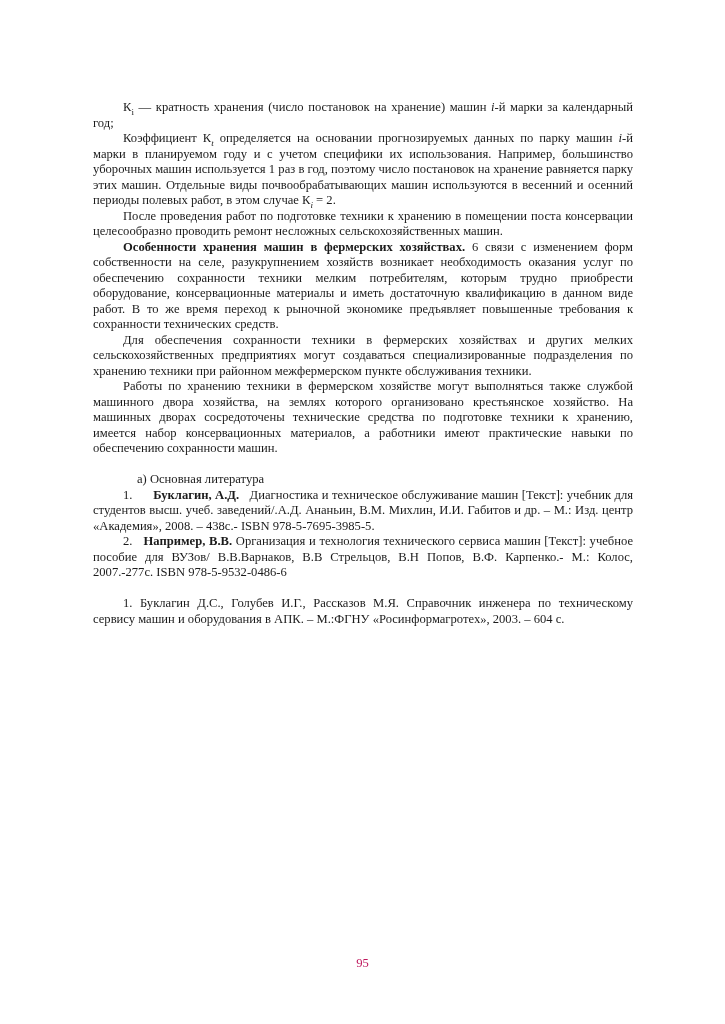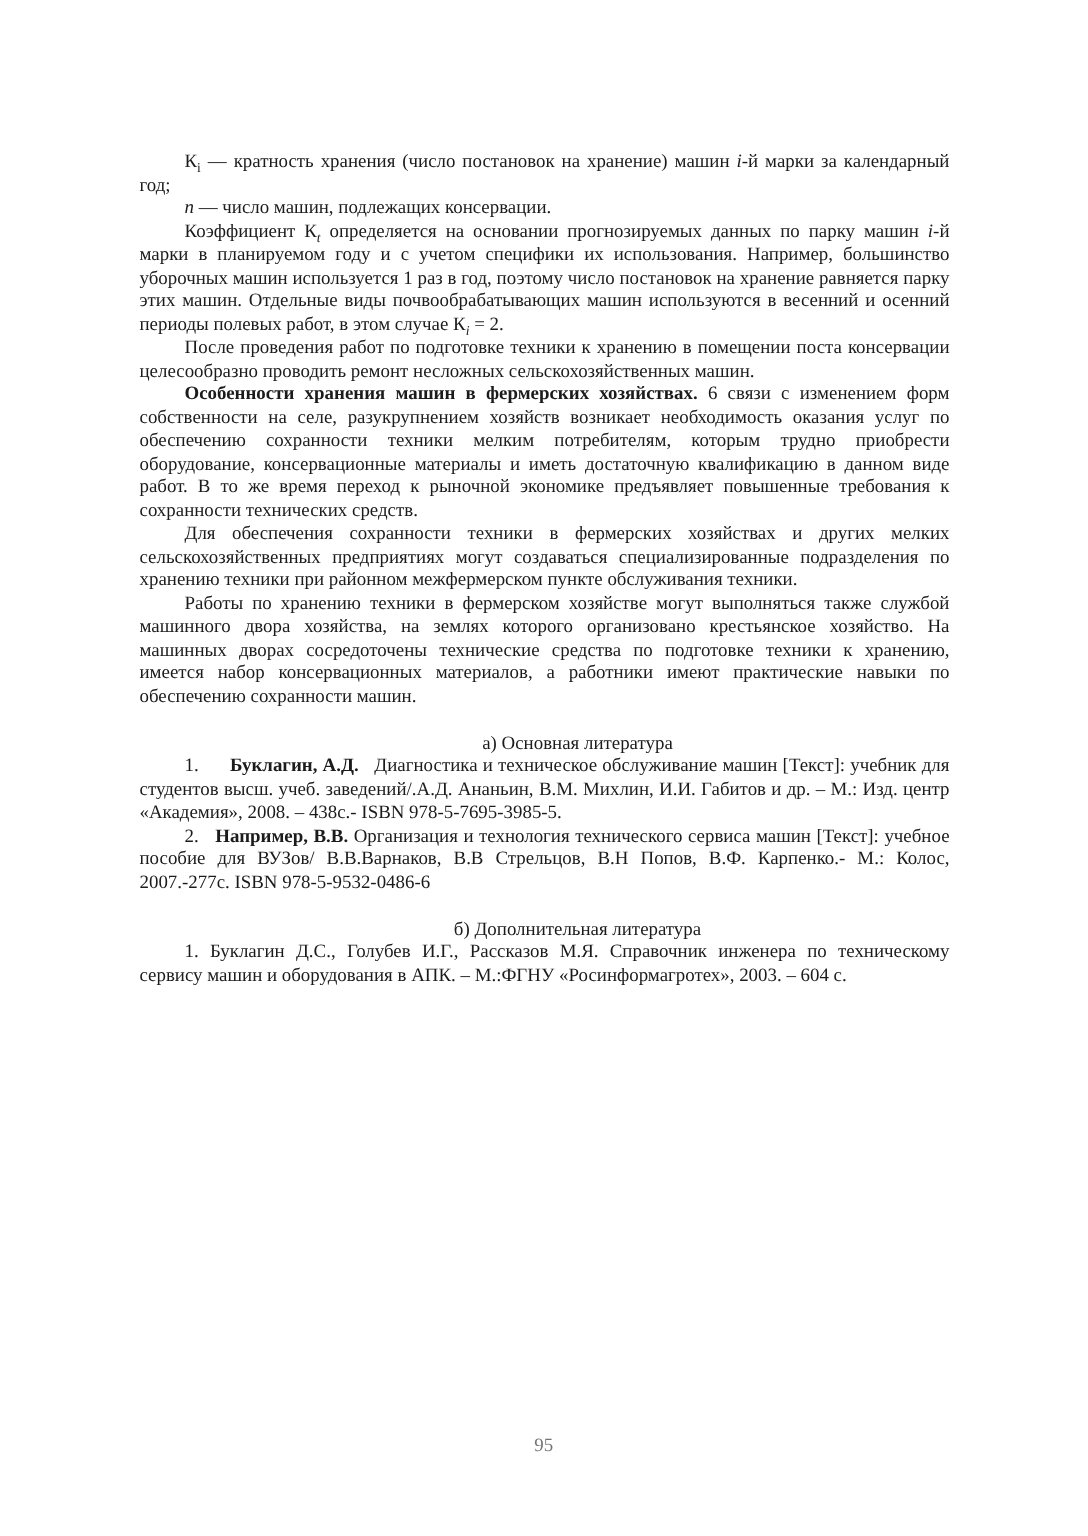--- a/index.html
+++ b/index.html
@@ -21,47 +21,45 @@
     position: absolute;
     left: 93px;
     top: 100px;
     width: 540px;
     font-size: 12.6px;
     line-height: 15.5px;
     text-align: justify;
   }
   .content p { margin: 0; }
   p.indent { text-indent: 30px; }
-  p.indent2 { text-indent: 44px; text-align: center; }
+  p.indent2 { text-indent: 44px; text-align: left; }
   .spacer { height: 15.5px; }
   sub { font-size: 9px; line-height: 0; }
   .page-number {
     position: absolute;
     left: 0;
     right: 0;
     top: 956px;
     text-align: center;
     font-size: 12.6px;
-    color: #737373;
+    color: #be185d;
   }
 </style>
 </head>
 <body>
 
 <div class="page">
   <div class="content">
       <p class="indent"><span>К</span><sub>i</sub><span> — кратность хранения (число постановок на хранение) машин </span><span style="font-style: italic;">i</span><span>-й марки за календарный год;</span></p>
-      <p class="indent"><span style="font-style: italic;">n</span><span> — число машин, подлежащих консервации.</span></p>
       <p class="indent"><span>Коэффициент К</span><sub style="font-style: italic;">t</sub><span> определяется на основании прогнозируемых данных по парку машин </span><span style="font-style: italic;">i</span><span>-й марки в планируемом году и с учетом специфики их использования. Например, большинство уборочных машин используется 1 раз в год, поэтому число постановок на хранение равняется парку этих машин. Отдельные виды почвообрабатывающих машин используются в весенний и осенний периоды полевых работ, в этом случае К</span><sub style="font-style: italic;">i</sub><span> = 2.</span></p>
       <p class="indent"><span>После проведения работ по подготовке техники к хранению в помещении поста консервации целесообразно проводить ремонт несложных сельскохозяйственных машин.</span></p>
       <p class="indent"><span style="font-weight: bold;">Особенности хранения машин в фермерских хозяйствах.</span><span> 6 связи с изменением форм собственности на селе, разукрупнением хозяйств возникает необходимость оказания услуг по обеспечению сохранности техники мелким потребителям, которым трудно приобрести оборудование, консервационные материалы и иметь достаточную квалификацию в данном виде работ. В то же время переход к рыночной экономике предъявляет повышенные требования к сохранности технических средств.</span></p>
       <p class="indent"><span>Для обеспечения сохранности техники в фермерских хозяйствах и других мелких сельскохозяйственных предприятиях могут создаваться специализированные подразделения по хранению техники при районном межфермерском пункте обслуживания техники.</span></p>
       <p class="indent"><span>Работы по хранению техники в фермерском хозяйстве могут выполняться также службой машинного двора хозяйства, на землях которого организовано крестьянское хозяйство. На машинных дворах сосредоточены технические средства по подготовке техники к хранению, имеется набор консервационных материалов, а работники имеют практические навыки по обеспечению сохранности машин.</span></p>
       <div class="spacer"></div>
       <p class="indent2"><span>а) Основная литература</span></p>
       <p class="indent"><span>1.&nbsp;&nbsp;&nbsp;&nbsp;&nbsp;&nbsp;</span><span style="font-weight: bold;">Буклагин, А.Д.</span><span>&nbsp;&nbsp; Диагностика и техническое обслуживание машин [Текст]: учебник для студентов высш. учеб. заведений/.А.Д. Ананьин, В.М. Михлин, И.И. Габитов и др. – М.: Изд. центр «Академия», 2008. – 438с.- ISBN 978-5-7695-3985-5.</span></p>
       <p class="indent"><span>2.&nbsp;&nbsp;&nbsp;</span><span style="font-weight: bold;">Например, В.В.</span><span> Организация и технология технического сервиса машин [Текст]: учебное пособие для ВУЗов/ В.В.Варнаков, В.В Стрельцов, В.Н Попов, В.Ф. Карпенко.- М.: Колос, 2007.-277с. ISBN 978-5-9532-0486-6</span></p>
       <div class="spacer"></div>
-      <p class="indent2"><span>б) Дополнительная литература</span></p>
       <p class="indent"><span>1. Буклагин Д.С., Голубев И.Г., Рассказов М.Я. Справочник инженера по техническому сервису машин и оборудования в АПК. – М.:ФГНУ «Росинформагротех», 2003. – 604 с.</span></p>
     </div>
   <div class="page-number">95</div>
 </div>
 
 </body></html>

